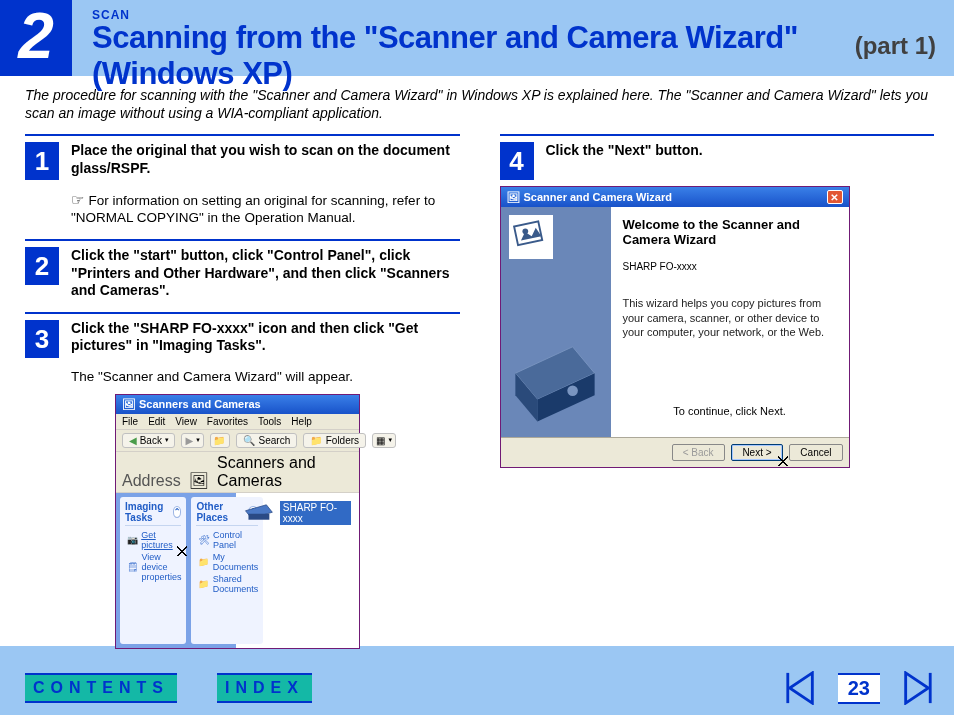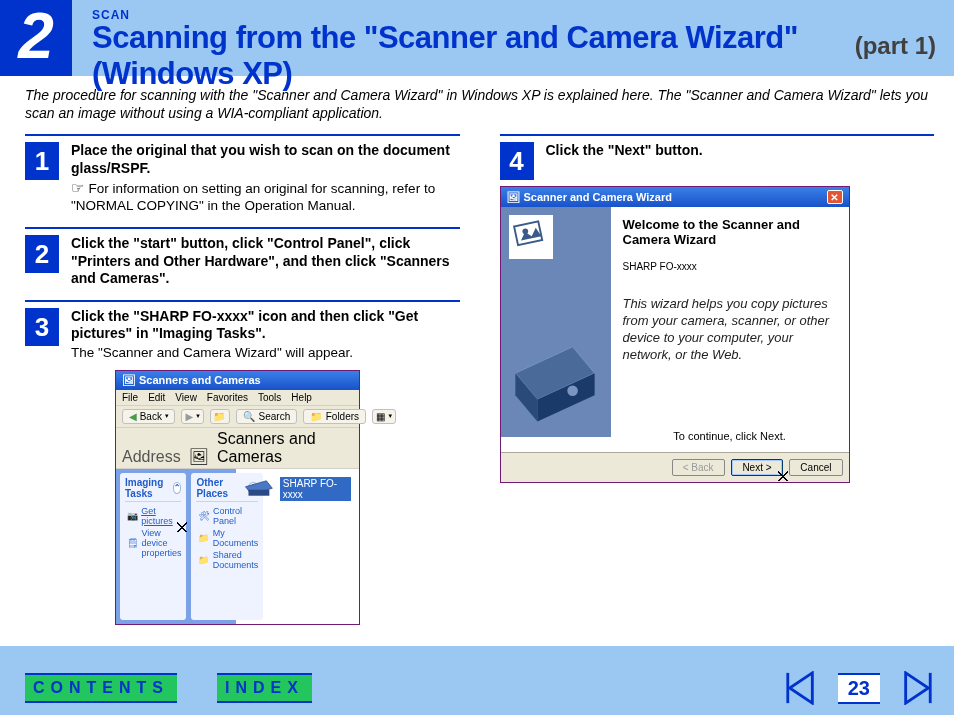--- a/index.html
+++ b/index.html
@@ -80,21 +80,21 @@
     font-size: 26px;
     width: 34px;
     height: 38px;
     text-align: center;
     line-height: 38px;
     font-family: Arial, sans-serif;
     flex-shrink: 0;
   }
   .step-body { flex: 1; }
   .step-title { font-weight: bold; font-size: 14px; line-height: 1.25; }
-  .step-sub { font-size: 13.5px; line-height: 1.25; margin-top: 2px; }
+  .step-sub { font-size: 13.5px; line-height: 1.25; margin-top: 14px; }
   .hand { font-size: 15px; margin-right: 4px; }
 
   
   .footer {
     position: absolute;
     bottom: 10px;
     left: 25px;
     right: 18px;
     display: flex;
     align-items: center;
@@ -102,21 +102,21 @@
   .footer-btn {
     border-top: 2px solid #0033cc;
     border-bottom: 2px solid #0033cc;
     color: #0033cc;
     font-weight: bold;
     letter-spacing: 6px;
     font-size: 16px;
     padding: 4px 8px 4px 8px;
     margin-right: 40px;
     cursor: pointer;
-    background: #22c55e;
+    background: #14b8a6;
   }
   .footer-spacer { flex: 1; }
   .arrow-btn { width: 38px; height: 34px; cursor: pointer; }
   .arrow-btn svg { width: 100%; height: 100%; }
   .page-num-box {
     border-top: 2px solid #0033cc;
     border-bottom: 2px solid #0033cc;
     color: #0033cc;
     font-weight: bold;
     font-size: 20px;
@@ -200,21 +200,21 @@
   .wiz { width: 350px; margin: 6px 0 0 0; }
   .wiz-body { display: flex; background: #fff; }
   .wiz-left { width: 110px; background: #6a87b8; padding: 8px; position: relative; height: 230px;}
   .wiz-left-icon {
     background:#fff; width:44px; height:44px; display:flex; align-items:center; justify-content:center;
   }
   .wiz-left-shape { position:absolute; bottom:10px; left:10px; width:88px; height:90px; }
   .wiz-right { flex:1; padding: 10px 12px; font-size: 10px; }
   .wiz-h1 { font-size: 13px; font-weight: bold; margin-bottom: 2px;}
   .wiz-sub { font-size: 10px; margin: 14px 0 24px 0; }
-  .wiz-desc { font-size: 13px; color:#222; line-height:1.3;font-style:italic;}
+  .wiz-desc { font-size: 11px; color:#222; line-height:1.3;}
   .wiz-cont { font-size: 11px; margin-top: 66px; text-align: center;}
   .wiz-btnrow { background:#ece9d8; padding: 6px; text-align:right; border-top:1px solid #aca899;}
   .wiz-btn {
     display:inline-block; font-size:10px; padding:2px 10px; border:1px solid #888;
     background:#ece9d8; margin-left:4px; border-radius:2px;
   }
   .wiz-btn.disabled { color:#9a9a9a; }
   .wiz-btn.sel { border:1px solid #003c74; box-shadow: inset 0 0 0 1px #a6c7ff; }
   .cursor { position: relative; display:inline-block;}
   .cursor::after{

